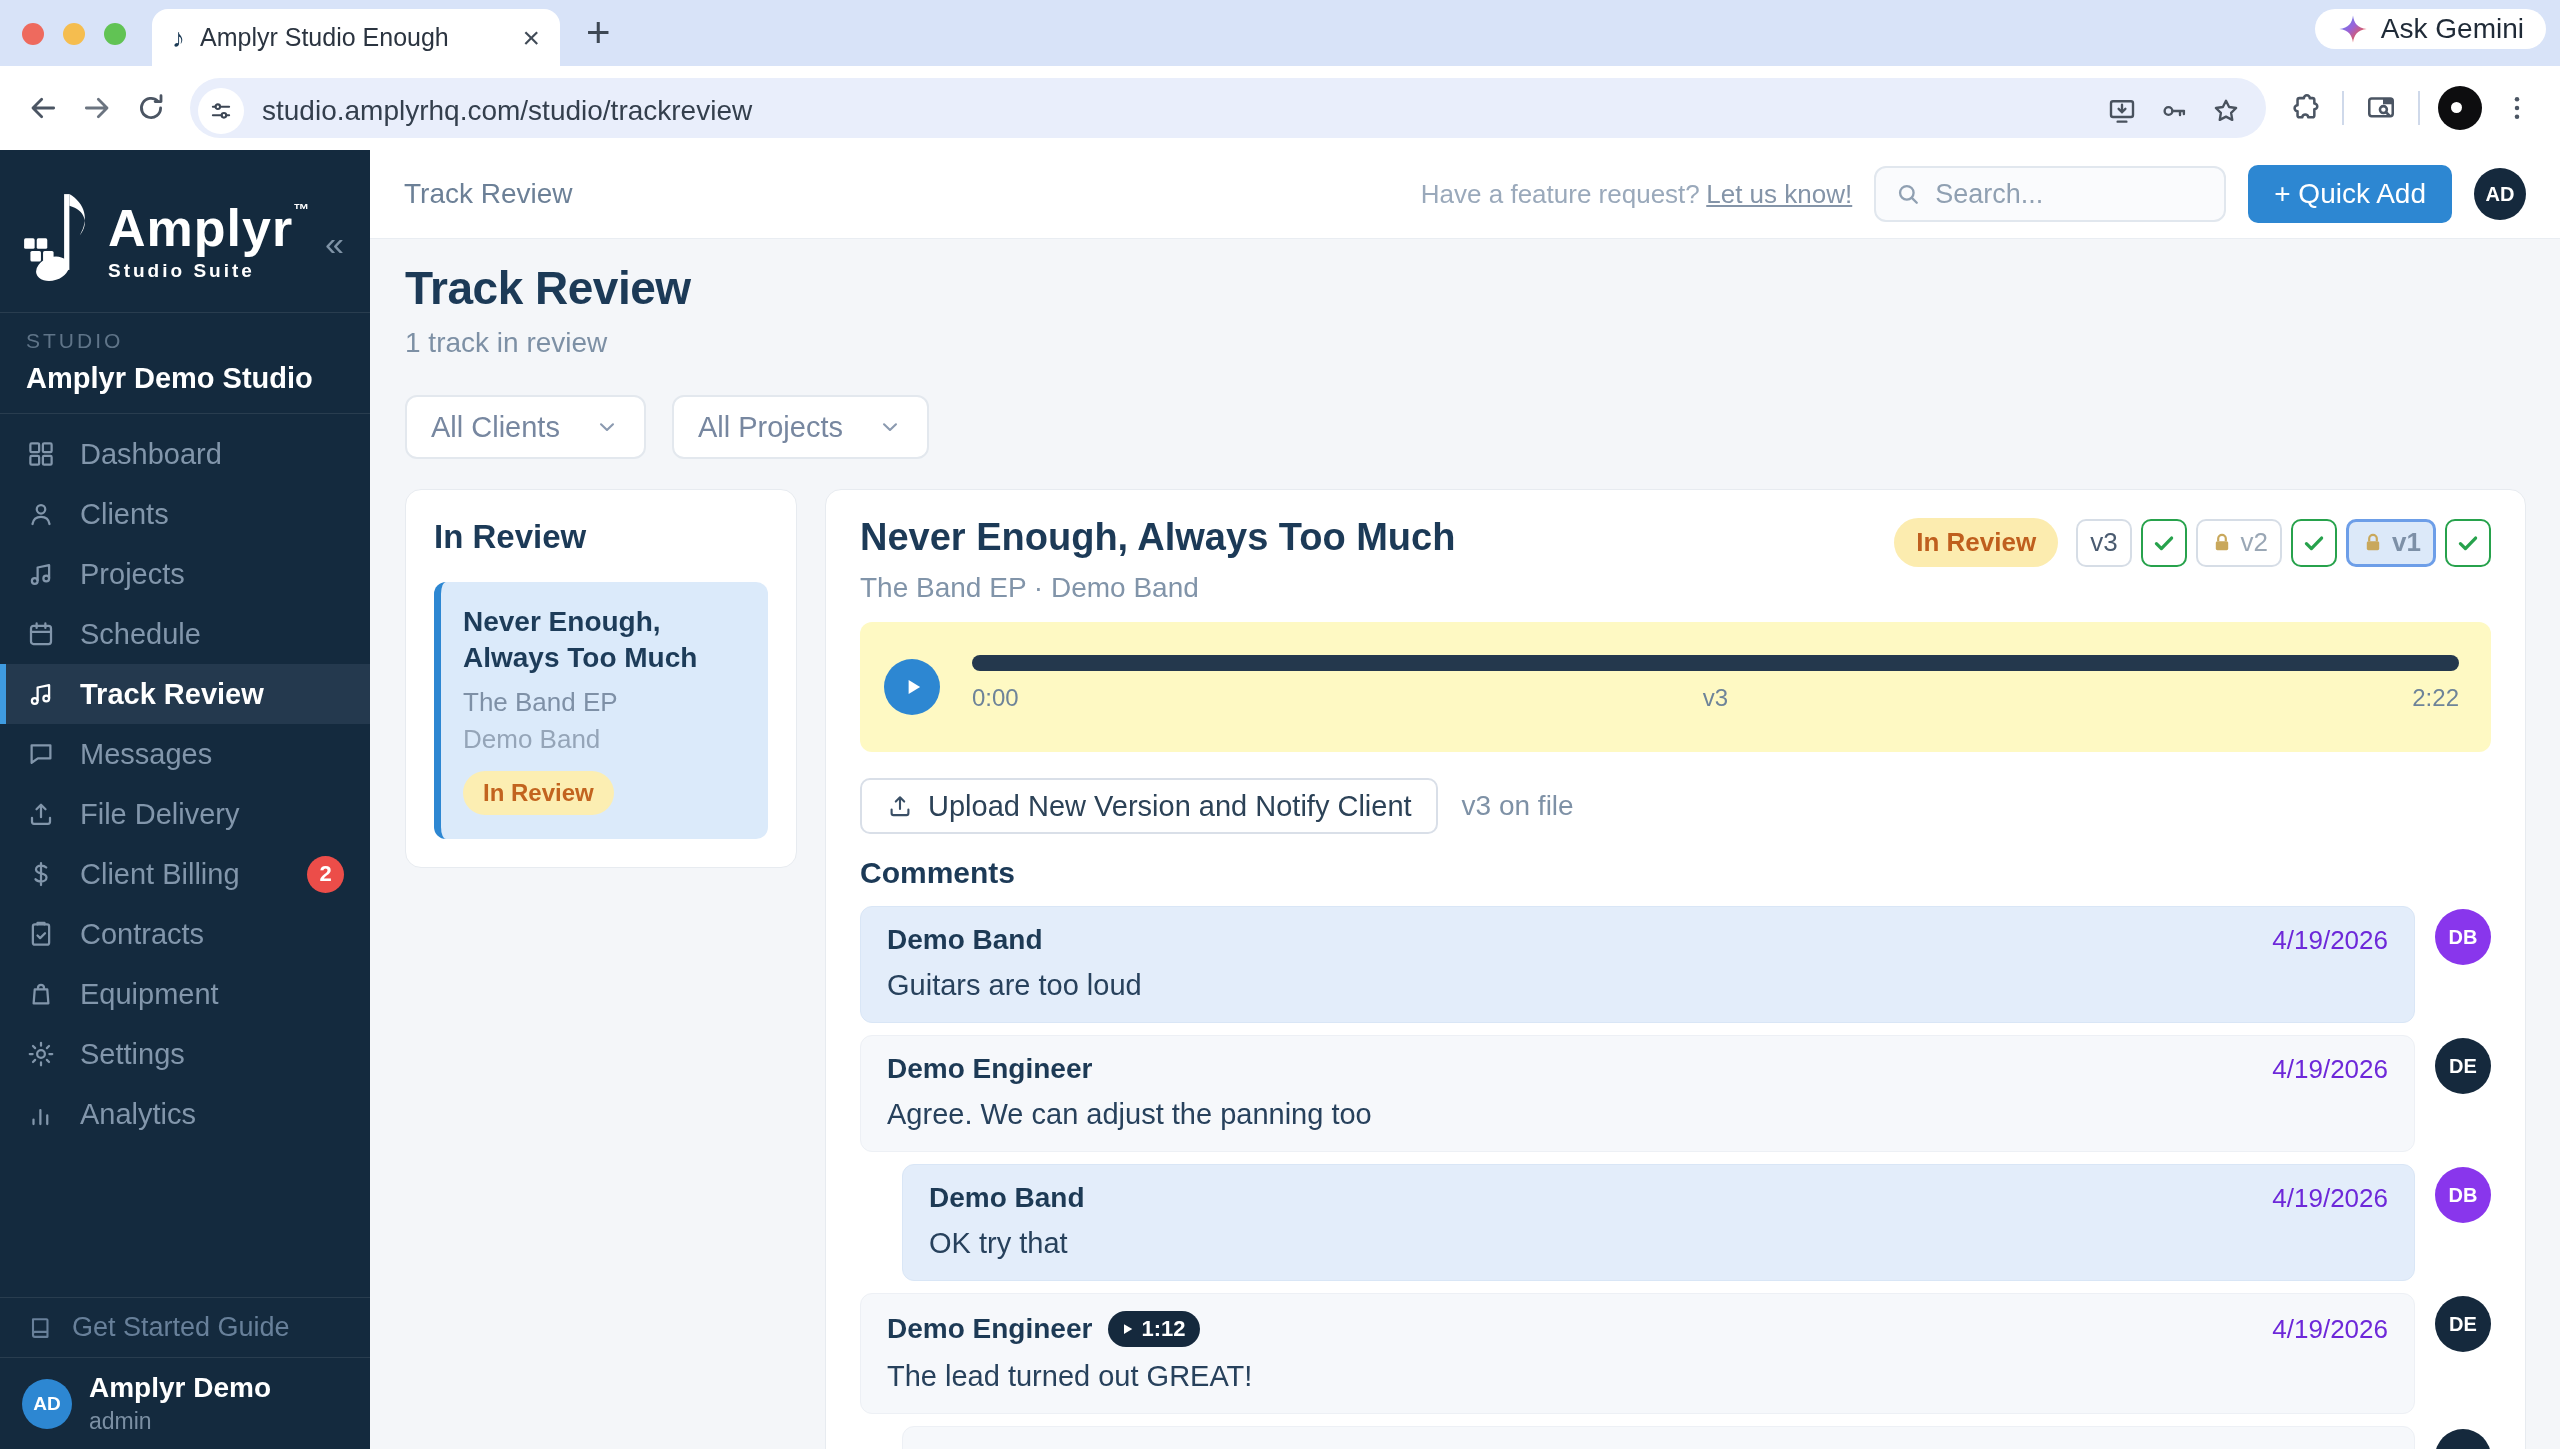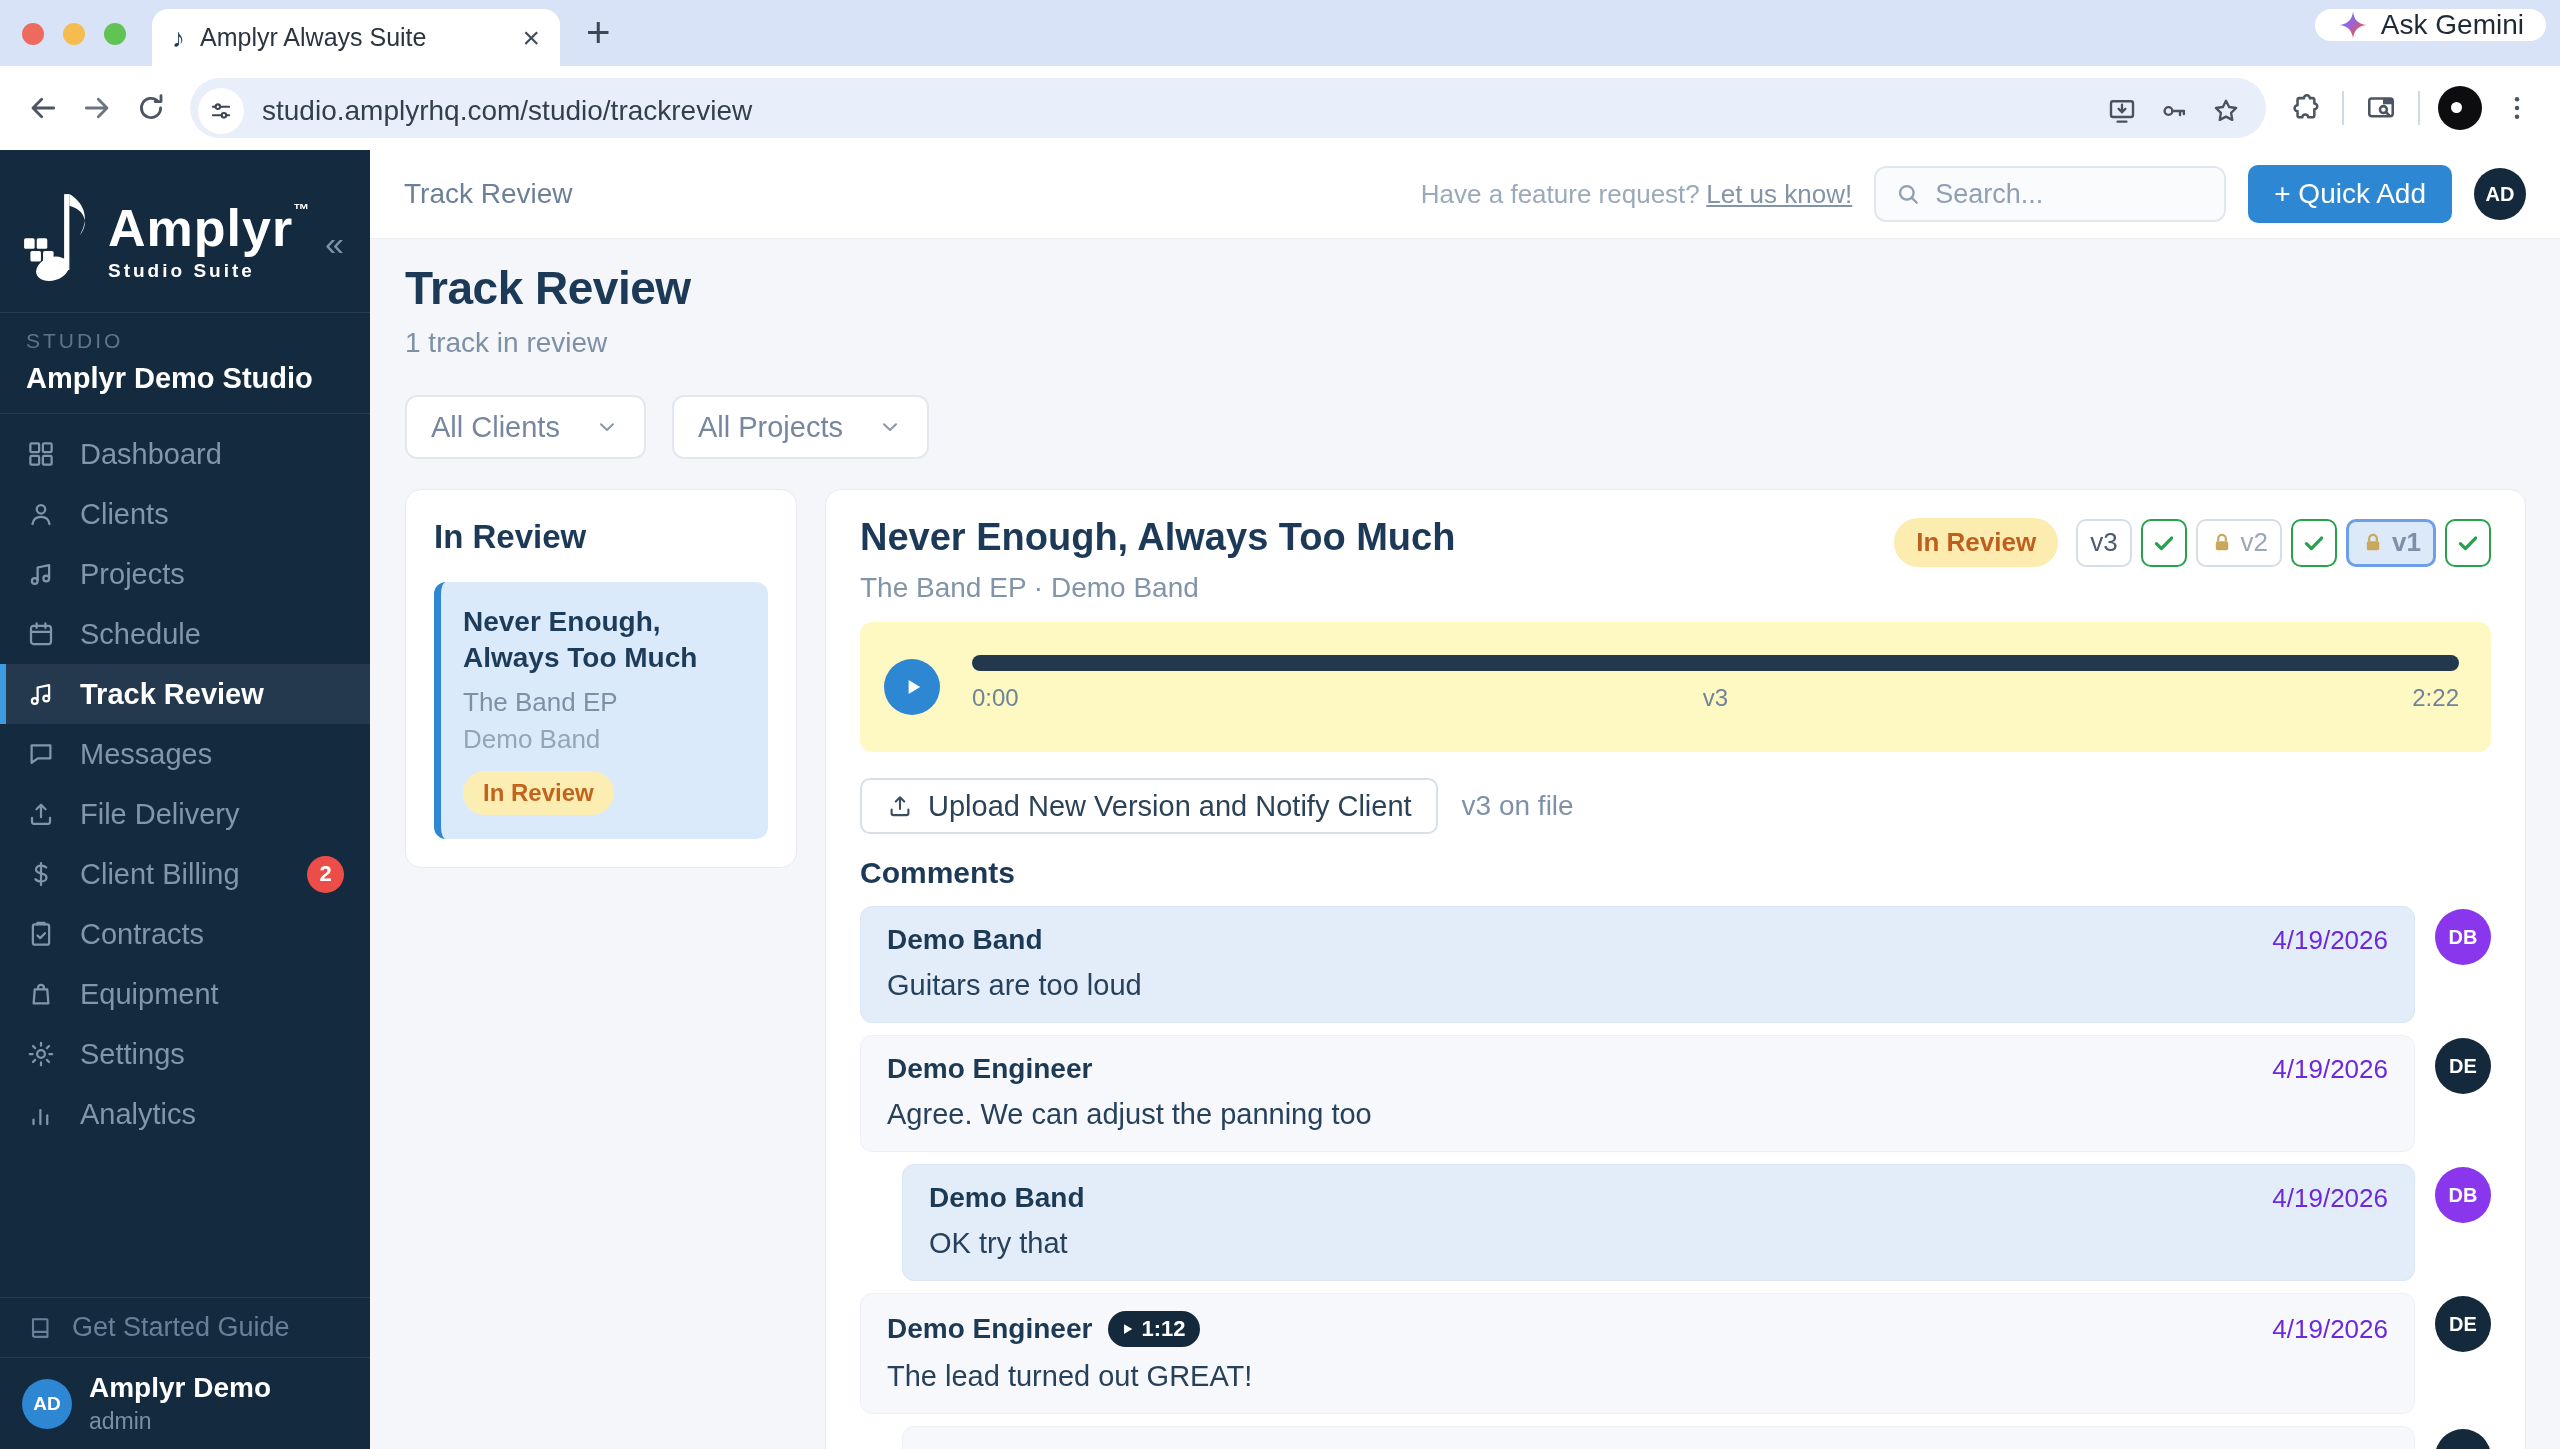--- a/index.html
+++ b/index.html
@@ -11,21 +11,21 @@
   .chrome { width:2560px; height:1449px; display:flex; flex-direction:column; }
   .tabstrip { height:66px; background:#d8e3f8; position:relative; display:flex; align-items:flex-end; flex-shrink:0; }
   .lights { position:absolute; left:22px; top:23px; display:flex; gap:19px; }
   .light { width:22px; height:22px; border-radius:50%; }
   .light.red{ background:#ee6a5e; } .light.yellow{ background:#f5bd4f; } .light.green{ background:#61c354; }
   .tab { margin-left:152px; width:408px; height:57px; background:#fff; border-radius:16px 16px 0 0; display:flex; align-items:center; padding:0 20px; gap:15px; }
   .tab-fav { font-size:26px; color:#1b3a55; line-height:1; }
   .tab-title { font-size:25px; color:#2b3440; flex:1; white-space:nowrap; overflow:hidden; }
   .tab-close { font-size:30px; color:#414b57; line-height:1; }
   .newtab-btn { font-size:42px; color:#3e4854; margin:0 0 12px 26px; line-height:1; }
-  .gemini-pill { position:absolute; right:14px; top:9px; height:32px; background:#fff; border-radius:26px; display:flex; align-items:center; gap:12px; padding:0 22px; font-size:28px; color:#1f2a37; }
+  .gemini-pill { position:absolute; right:14px; top:9px; height:40px; background:#fff; border-radius:26px; display:flex; align-items:center; gap:12px; padding:0 22px; font-size:28px; color:#1f2a37; }
   .gemini-pill svg { width:32px; height:32px; }
 
   .toolbar { height:84px; background:#fff; display:flex; align-items:center; padding:0 16px; flex-shrink:0; }
   .tb-btn { width:54px; height:54px; display:grid; place-items:center; color:#4b5563; }
   .tb-btn svg { width:32px; height:32px; }
   .tb-btn.fwd { color:#6b7480; }
   .urlbar { flex:1; height:60px; background:#e9eefb; border-radius:30px; display:flex; align-items:center; margin:0 12px; padding:5px 14px 0 8px; min-width:0; }
   .tune-circle { width:46px; height:46px; background:#fff; border-radius:50%; display:grid; place-items:center; color:#3c4654; flex-shrink:0; }
   .tune-circle svg { width:26px; height:26px; }
   .url-text { flex:1; margin-left:18px; font-size:28px; color:#343f4d; white-space:nowrap; overflow:hidden; }
@@ -144,21 +144,21 @@
 <div class="chrome">
 
   <div class="tabstrip">
     <div class="lights">
       <span class="light red"></span>
       <span class="light yellow"></span>
       <span class="light green"></span>
     </div>
     <div class="tab">
       <span class="tab-fav">♪</span>
-      <span class="tab-title">Amplyr Always Suite</span>
+      <span class="tab-title">Amplyr Studio Enough</span>
       <span class="tab-close">×</span>
     </div>
     <span class="newtab-btn">+</span>
     <div class="gemini-pill">
       <svg viewBox="0 0 24 24">
         <defs>
             <linearGradient id="gg" x1="0" y1="0" x2="1" y2="1">
           <stop offset="0" stop-color="#4c8df6"></stop>
               <stop offset="0.45" stop-color="#9a62d8"></stop>
           <stop offset="0.75" stop-color="#e05a5a"></stop>

